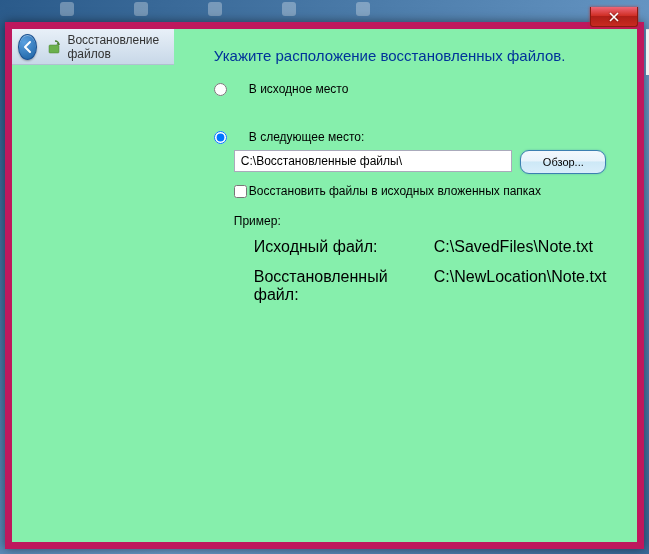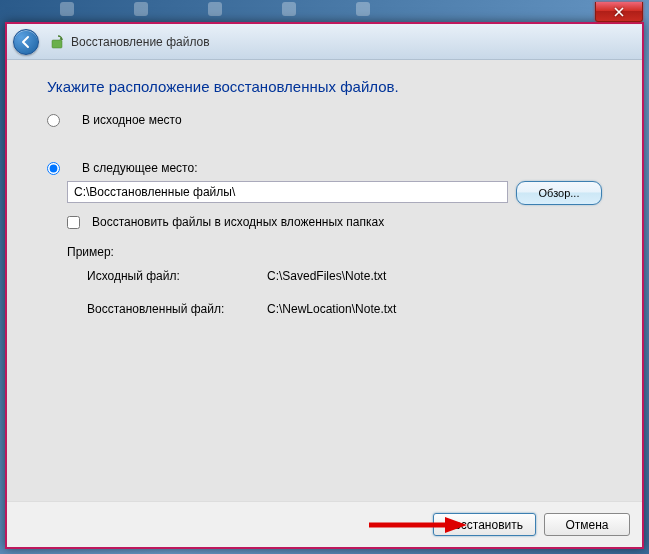--- a/index.html
+++ b/index.html
@@ -27,25 +27,25 @@
     background: #fff;
     border-radius: 3px;
     display: inline-block;
   }
   .window {
     position: absolute;
     left: 5px;
     top: 22px;
     width: 639px;
     height: 527px;
-    background: #e5e5e5;
-    border: 2px solid #be185d;
+    background: #86efac;
+    border: 7px solid #be185d;
     box-shadow: 0 0 10px rgba(0,0,0,0.5);
     display: flex;
-    flex-direction: column;
+    flex-direction: row;
   }
   .titlebar-top {
     position: absolute;
     top: -22px;
     right: -1px;
     height: 22px;
     display: flex;
     justify-content: flex-end;
   }
   .close-btn {
@@ -140,31 +140,31 @@
     border-radius: 9px;
     background: linear-gradient(to bottom, #f2f8fd 0%, #e8f3fb 45%, #cde8f6 50%, #d9eefb 100%);
     font-family: inherit;
     font-size: 11px;
     cursor: pointer;
     box-shadow: 0 0 2px rgba(60,127,177,0.5);
   }
   .check-row {
     display: flex;
     align-items: center;
-    gap: 12px;
+    gap: 2px;
     margin-bottom: 16px;
   }
   .check-row input { margin: 0; }
   .example-label { margin-bottom: 10px; display: block; }
   .example-grid {
     margin-left: 20px;
     display: grid;
     grid-template-columns: 180px auto;
-    row-gap: 19px;
-    font-size: 12px;
+    row-gap: 12px;
+    font-size: 16px;
   }
   .footer {
     height: 46px;
     border-top: 1px solid #ddd;
     background: #f0f0f0;
     display: flex;
     align-items: center;
     justify-content: flex-end;
     padding: 0 12px;
     gap: 8px;

